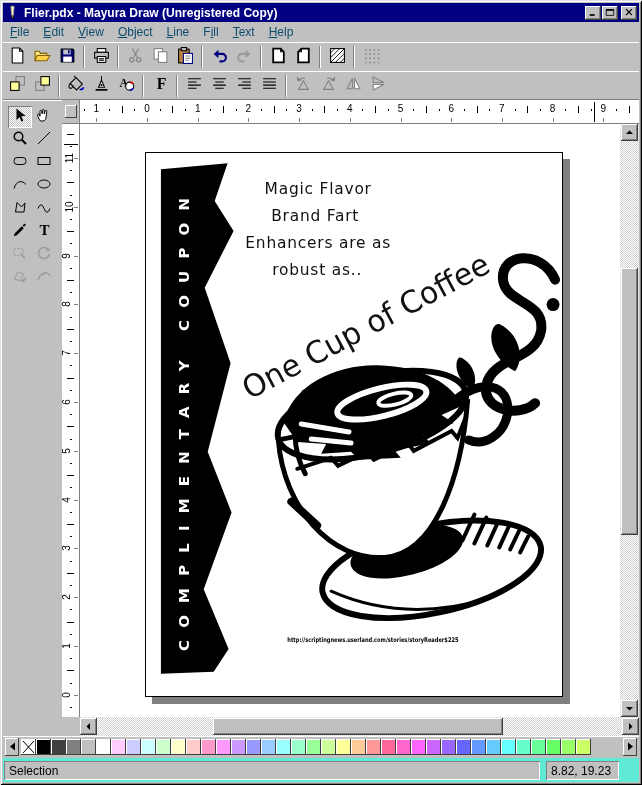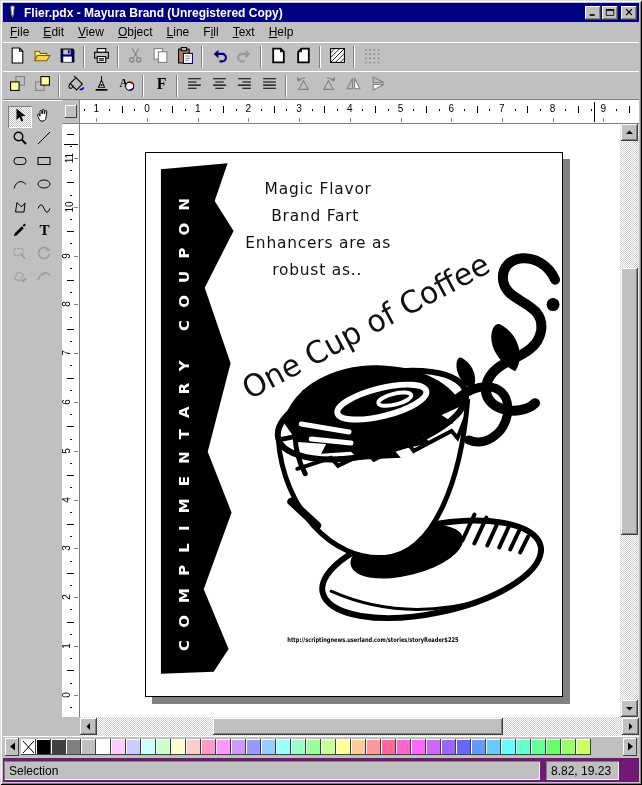--- a/index.html
+++ b/index.html
@@ -11,21 +11,21 @@
   .titlebar { position:absolute; left:3px; top:3px; right:3px; height:19px; background:#000080;
     display:flex; align-items:center; padding:0 2px; }
   .app-icon { width:15px; height:15px; display:flex; }
   .title-text { color:#fff; font-weight:bold; font-size:12px; margin-left:4px; flex:1; white-space:nowrap; overflow:hidden; }
   .winbtn { width:16px; height:14px; background:#c0c0c0; margin-left:1px; display:flex; align-items:center; justify-content:center;
     box-shadow: inset -1px -1px #404040, inset 1px 1px #fff, inset -2px -2px #808080; }
   .winbtn svg { width:10px; height:9px; }
   .winbtn.close { margin-left:3px; }
 
   .menubar { position:absolute; left:3px; top:23px; right:3px; height:19px; display:flex; align-items:center; font-size:12px; }
-  .menu-item { padding:2px 7px 3px 7px; color:#000000;text-align:right; }
+  .menu-item { padding:2px 7px 3px 7px; color:#0c4a6e;text-align:right; }
 
   .toolbar { position:absolute; left:3px; right:3px; display:flex; align-items:center; padding-left:2px;
     border-top:1px solid #fff; }
   #toolbar1 { top:42px; height:29px; }
   #toolbar2 { top:71px; height:29px; border-bottom:1px solid #808080; }
   .tbtn { width:25px; height:25px; display:flex; align-items:center; justify-content:center; }
   .tbtn svg { width:17px; height:17px; }
   .tsep { width:9px; height:22px; background:
       linear-gradient(#808080,#808080) 3px 0/1px 100% no-repeat,
       linear-gradient(#fff,#fff) 4px 0/1px 100% no-repeat; }
@@ -86,40 +86,40 @@
   .colorbar { position:absolute; left:3px; right:3px; top:736px; height:20px; background:#c0c0c0;
     border-top:1px solid #fff; display:flex; align-items:center; }
   .cb-arrow { width:14px; height:18px; background:#c0c0c0; margin:0 2px;
     box-shadow: inset -1px -1px #404040, inset 1px 1px #fff; display:flex; align-items:center; justify-content:center; }
   .cb-arrow svg { width:7px; height:9px; }
   .swatch { width:15px; height:16px; flex:0 0 15px;
     box-shadow: inset -1px -1px #404040, inset 1px 1px #fff; }
   .swatch.none { background:#fff; display:flex; align-items:center; justify-content:center; }
   .swatch.none svg { width:13px; height:14px; }
 
-  .statusbar { position:absolute; left:3px; right:3px; top:758px; height:24px; background:#701a75; font-size:12px;padding-left:29px; }
+  .statusbar { position:absolute; left:3px; right:3px; top:758px; height:24px; background:#5eead4; font-size:12px;padding-left:29px; }
   .status-panel { position:absolute; top:3px; height:19px; background:#c0c0c0; display:flex; align-items:center;
     padding-left:5px; box-shadow: inset 1px 1px #808080, inset -1px -1px #fff; }
   .status-msg { left:1px; width:536px; }
   .status-coords { left:543px; width:73px; }
 </style>
 </head>
 <body>
 
 <div class="window">
 
   <div class="titlebar">
     <span class="app-icon">
       <svg viewBox="0 0 16 16">
           <path d="M6.2 1.2 9.8 1.2 9 11.5 7 11.5Z" fill="#ffffcc" stroke="#808080" stroke-width="0.8"></path>
           <path d="M7 11.5h2L8 15Z" fill="#ffd24d" stroke="#000" stroke-width="0.5"></path>
           <path d="M7.7 13.6 8.3 13.6 8 15Z" fill="#000"></path>
         </svg>
     </span>
-    <span class="title-text">Flier.pdx - Mayura Brand (Unregistered Copy)</span>
+    <span class="title-text">Flier.pdx - Mayura Draw (Unregistered Copy)</span>
     <span class="winbtn">
         <svg viewBox="0 0 12 10">
           <rect x="2" y="7" width="6" height="2" fill="#000"></rect>
         </svg>
       </span>
     <span class="winbtn">
         <svg viewBox="0 0 12 10">
           <path d="M1.5 1.5h9v7h-9z" fill="none" stroke="#000"></path>
           <path d="M1.5 2h9" stroke="#000" stroke-width="2"></path>
         </svg>

